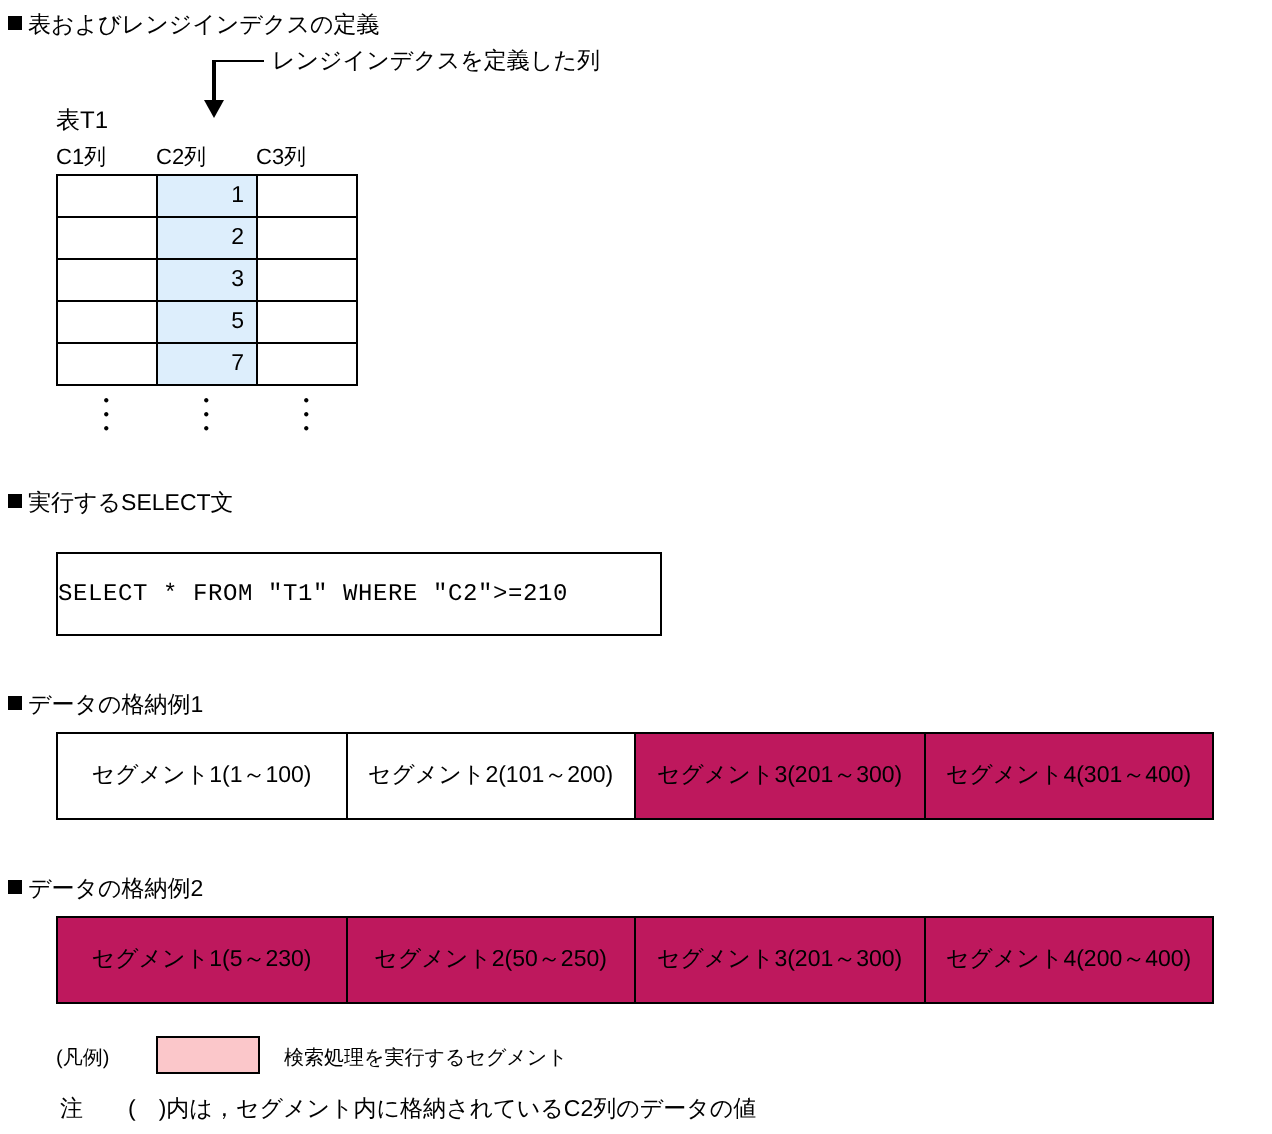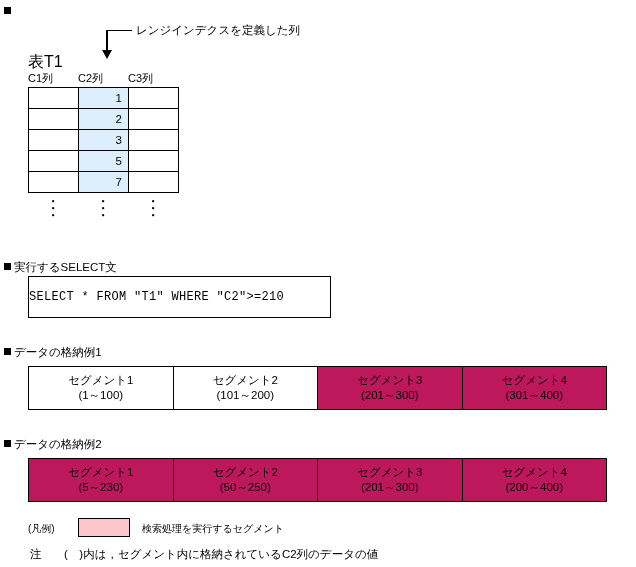--- a/index.html
+++ b/index.html
@@ -27,21 +27,21 @@
   .section-head .bullet {
     display: inline-block;
     width: 7px;
     height: 7px;
     background: #000;
     margin-right: 3px;
     vertical-align: 1px;
   }
 
   
-  .t1-label { font-size: 16px; text-align: right; }
+  .t1-label { font-size: 12px; text-align: right; }
   .col-headers { display: flex; }
   .col-headers span {
     display: inline-block;
     font-size: 11px;
   }
   table.t1 {
     border-collapse: collapse;
   }
   table.t1 td {
     border: 1px solid #000;
@@ -96,21 +96,21 @@
   .segbar {
     display: flex;
     border: 1px solid #000;
     box-sizing: border-box;
   }
   .segbar .seg {
     flex: 1 1 0;
     border-right: 1px solid #000;
     box-sizing: border-box;
     display: flex;
-    flex-direction: column;
+    flex-direction: row;
     align-items: center;
     justify-content: center;
     font-size: 11.5px;
     line-height: 15px;
   }
   .segbar .seg:last-child { border-right: none; }
   .segbar .seg.pink { background: #be185d; }
 
   
   .legend-swatch {
@@ -118,21 +118,21 @@
     border: 1px solid #000;
     box-sizing: border-box;
   }
   .legend-text { font-size: 10px; }
   .note-text { font-size: 11.5px; }
 </style>
 </head>
 <body>
 
 <div class="abs section-head" style="left:4px; top:5px;">
-  <span class="bullet"></span>
+  <span class="bullet"></span><span>表およびレンジインデクスの定義</span>
 </div>
 
 <div class="abs arrow-shaft" style="left:106px; top:30px; height:22px;"></div>
 <div class="abs arrow-head" style="left:102px; top:50px;"></div>
 <div class="abs callout-line" style="left:106px; top:30px; width:26px;"></div>
 <div class="abs" style="left:136px; top:23px; font-size:11.5px;">レンジインデクスを定義した列</div>
 
 <div class="abs t1-label" style="left:28px; top:52px;">表T1</div>
 
 <div class="abs col-headers" style="left:28px; top:71px;">
@@ -180,21 +180,21 @@
   <div>・</div>
   <div>・</div>
   <div>・</div>
 </div>
 <div class="abs vdots" style="left:128px; top:198px;">
   <div>・</div>
   <div>・</div>
   <div>・</div>
 </div>
 
-<div class="abs section-head" style="left:4px; top:260px;">
+<div class="abs section-head" style="left:4px; top:244px;">
   <span class="bullet"></span><span>実行するSELECT文</span>
 </div>
 
 <div class="abs select-box" style="left:28px; top:276px; width:303px; height:42px;">
   <span>SELECT * FROM ″T1″ WHERE ″C2″&gt;=210</span>
 </div>
 
 <div class="abs section-head" style="left:4px; top:345px;">
   <span class="bullet"></span><span>データの格納例1</span>
 </div>

